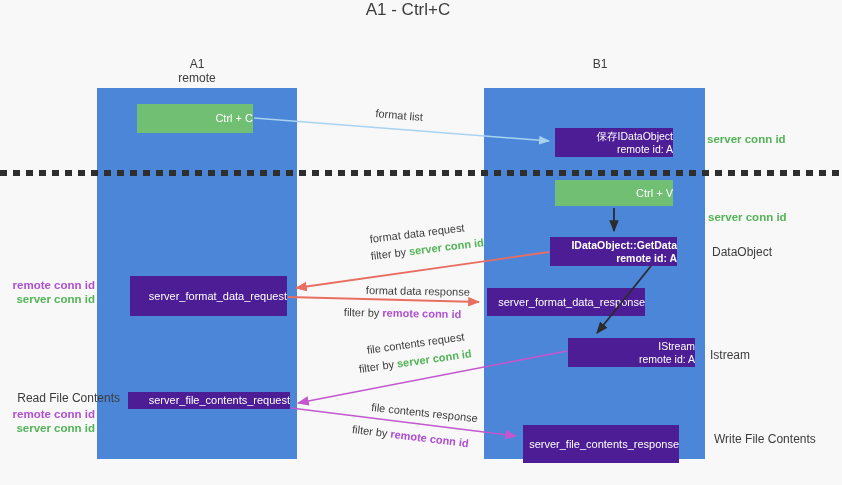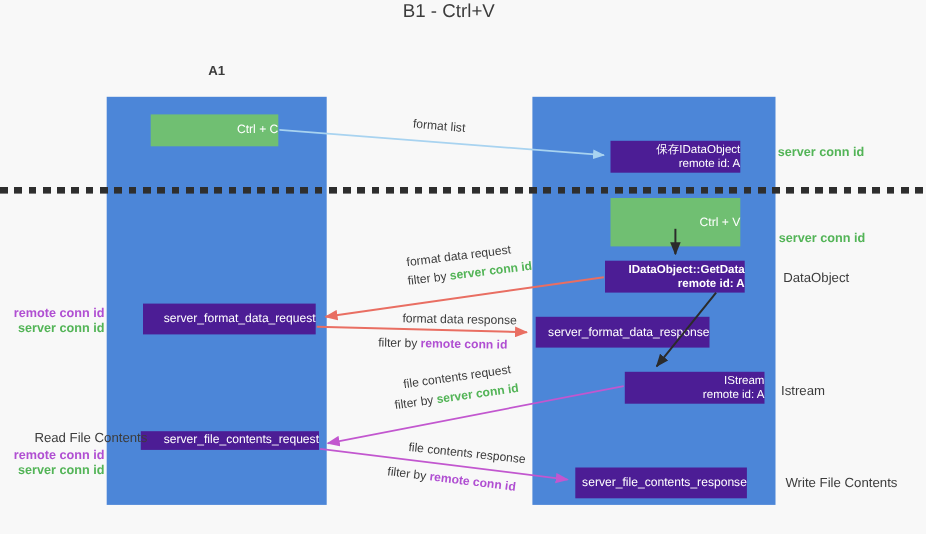--- a/index.html
+++ b/index.html
@@ -8,21 +8,21 @@
     background:#f8f8f8;
     font-family:"Liberation Sans", sans-serif;
     color:#3d3d3d;
   }
   .abs{position:absolute;}
   .title{
     left:0;top:9;width:816px;text-align:center;
     font-size:17px;line-height:19px;color:#3c3c3c;
   }
   .col-header{
-    text-align:center;font-size:12px;line-height:14px;color:#3c3c3c;top:57px;width:120px;font-weight:bold;
+    text-align:center;font-size:12px;line-height:14px;color:#3c3c3c;top:57px;width:120px;
   }
   .lane{background:#4c86d8;top:88px;height:371px;z-index:1;}
   .divider{
     left:0;top:170px;width:842px;height:6px;z-index:3;
     background:repeating-linear-gradient(to right,#2e2e2e 0 7px,transparent 7px 13px);
   }
   .box{
     z-index:2;display:flex;flex-direction:column;align-items:flex-end;justify-content:center;
     color:#fff;font-size:11px;line-height:13px;text-align:center;
   }
@@ -33,70 +33,72 @@
   .green-t{color:#53b457;font-weight:bold;}
   .purple-t{color:#b04fd2;font-weight:bold;}
   .side-lbl{z-index:5;font-size:11.5px;white-space:nowrap;}
   .side-plain{font-size:12px;color:#3c3c3c;text-align:right;}
   .ralign{text-align:right;}
 </style>
 </head>
 <body>
 
 <div class="abs title">
-  <div>B1 - Ctrl+V</div>
+  <div>A1 - Ctrl+C</div>
 </div>
 
 <div class="abs col-header" style="left:137px;">
   <div>A1</div>
+  <div>remote</div>
 </div>
 <div class="abs col-header" style="left:540px;">
+  <div>B1</div>
 </div>
 
 <div class="abs lane" style="left:97px;width:200px;"></div>
 <div class="abs lane" style="left:484px;width:221px;"></div>
 
 <div class="abs divider"></div>
 
 <div class="abs box green-box" style="left:137px;top:104px;width:116px;height:29px;">
   <div>Ctrl + C</div>
 </div>
 
 <div class="abs box orange-box" style="left:555px;top:128px;width:118px;height:29px;font-size:10.5px;">
   <div>保存IDataObject</div>
   <div>remote id: A</div>
 </div>
 
-<div class="abs box green-box" style="left:555px;top:180px;width:118px;height:44px;">
+<div class="abs box green-box" style="left:555px;top:180px;width:118px;height:26px;">
   <div>Ctrl + V</div>
 </div>
 
 <div class="abs box orange-box" style="left:550px;top:237px;width:127px;height:29px;font-size:10.5px;font-weight:bold;">
   <div>IDataObject::GetData</div>
   <div>remote id: A</div>
 </div>
 
-<div class="abs box orange-box" style="left:130px;top:276px;width:157px;height:28px;">
+<div class="abs box orange-box" style="left:130px;top:276px;width:157px;height:40px;">
   <div>server_format_data_request</div>
 </div>
 
 <div class="abs box orange-box" style="left:487px;top:288px;width:158px;height:28px;">
   <div>server_format_data_response</div>
 </div>
 
 <div class="abs box orange-box" style="left:568px;top:338px;width:127px;height:29px;font-size:10.5px;">
   <div>IStream</div>
   <div>remote id: A</div>
 </div>
 
 <div class="abs box orange-box" style="left:128px;top:392px;width:162px;height:17px;">
   <div>server_file_contents_request</div>
 </div>
 
-<div class="abs box orange-box" style="left:523px;top:425px;width:156px;height:28px;">
+<div class="abs box orange-box" style="left:523px;top:425px;width:156px;height:38px;">
   <div>server_file_contents_response</div>
 </div>
 
 <svg class="abs arrows" width="842" height="485" viewBox="0 0 842 485">
   <defs>
     <marker id="m-blue" viewBox="0 0 10 8" markerWidth="11" markerHeight="9" refX="9" refY="4" orient="auto" markerUnits="userSpaceOnUse">
       <path d="M0,0 L10,4 L0,8 Z" fill="#a8d3f0"></path>
     </marker>
     <marker id="m-black" viewBox="0 0 10 8" markerWidth="12" markerHeight="10" refX="9" refY="4" orient="auto" markerUnits="userSpaceOnUse">
       <path d="M0,0 L10,4 L0,8 Z" fill="#2b2b2b"></path>
@@ -140,15 +142,15 @@
 </div>
 
 <div class="abs side-lbl green-t" style="left:707px;top:133px;">server conn id</div>
 <div class="abs side-lbl green-t" style="left:708px;top:211px;">server conn id</div>
 <div class="abs side-lbl side-plain" style="left:712px;top:245px;">DataObject</div>
 <div class="abs side-lbl side-plain" style="left:710px;top:348px;">Istream</div>
 <div class="abs side-lbl side-plain" style="left:714px;top:432px;">Write File Contents</div>
 
 <div class="abs side-lbl purple-t ralign" style="left:0;width:95px;top:279px;">remote conn id</div>
 <div class="abs side-lbl green-t ralign" style="left:0;width:95px;top:293px;">server conn id</div>
-<div class="abs side-lbl side-plain ralign" style="left:0;width:120px;top:391px;padding-left:14px;">Read File Contents</div>
+<div class="abs side-lbl side-plain ralign" style="left:0;width:120px;top:391px;">Read File Contents</div>
 <div class="abs side-lbl purple-t ralign" style="left:0;width:95px;top:408px;">remote conn id</div>
 <div class="abs side-lbl green-t ralign" style="left:0;width:95px;top:422px;">server conn id</div>
 
 </body></html>

